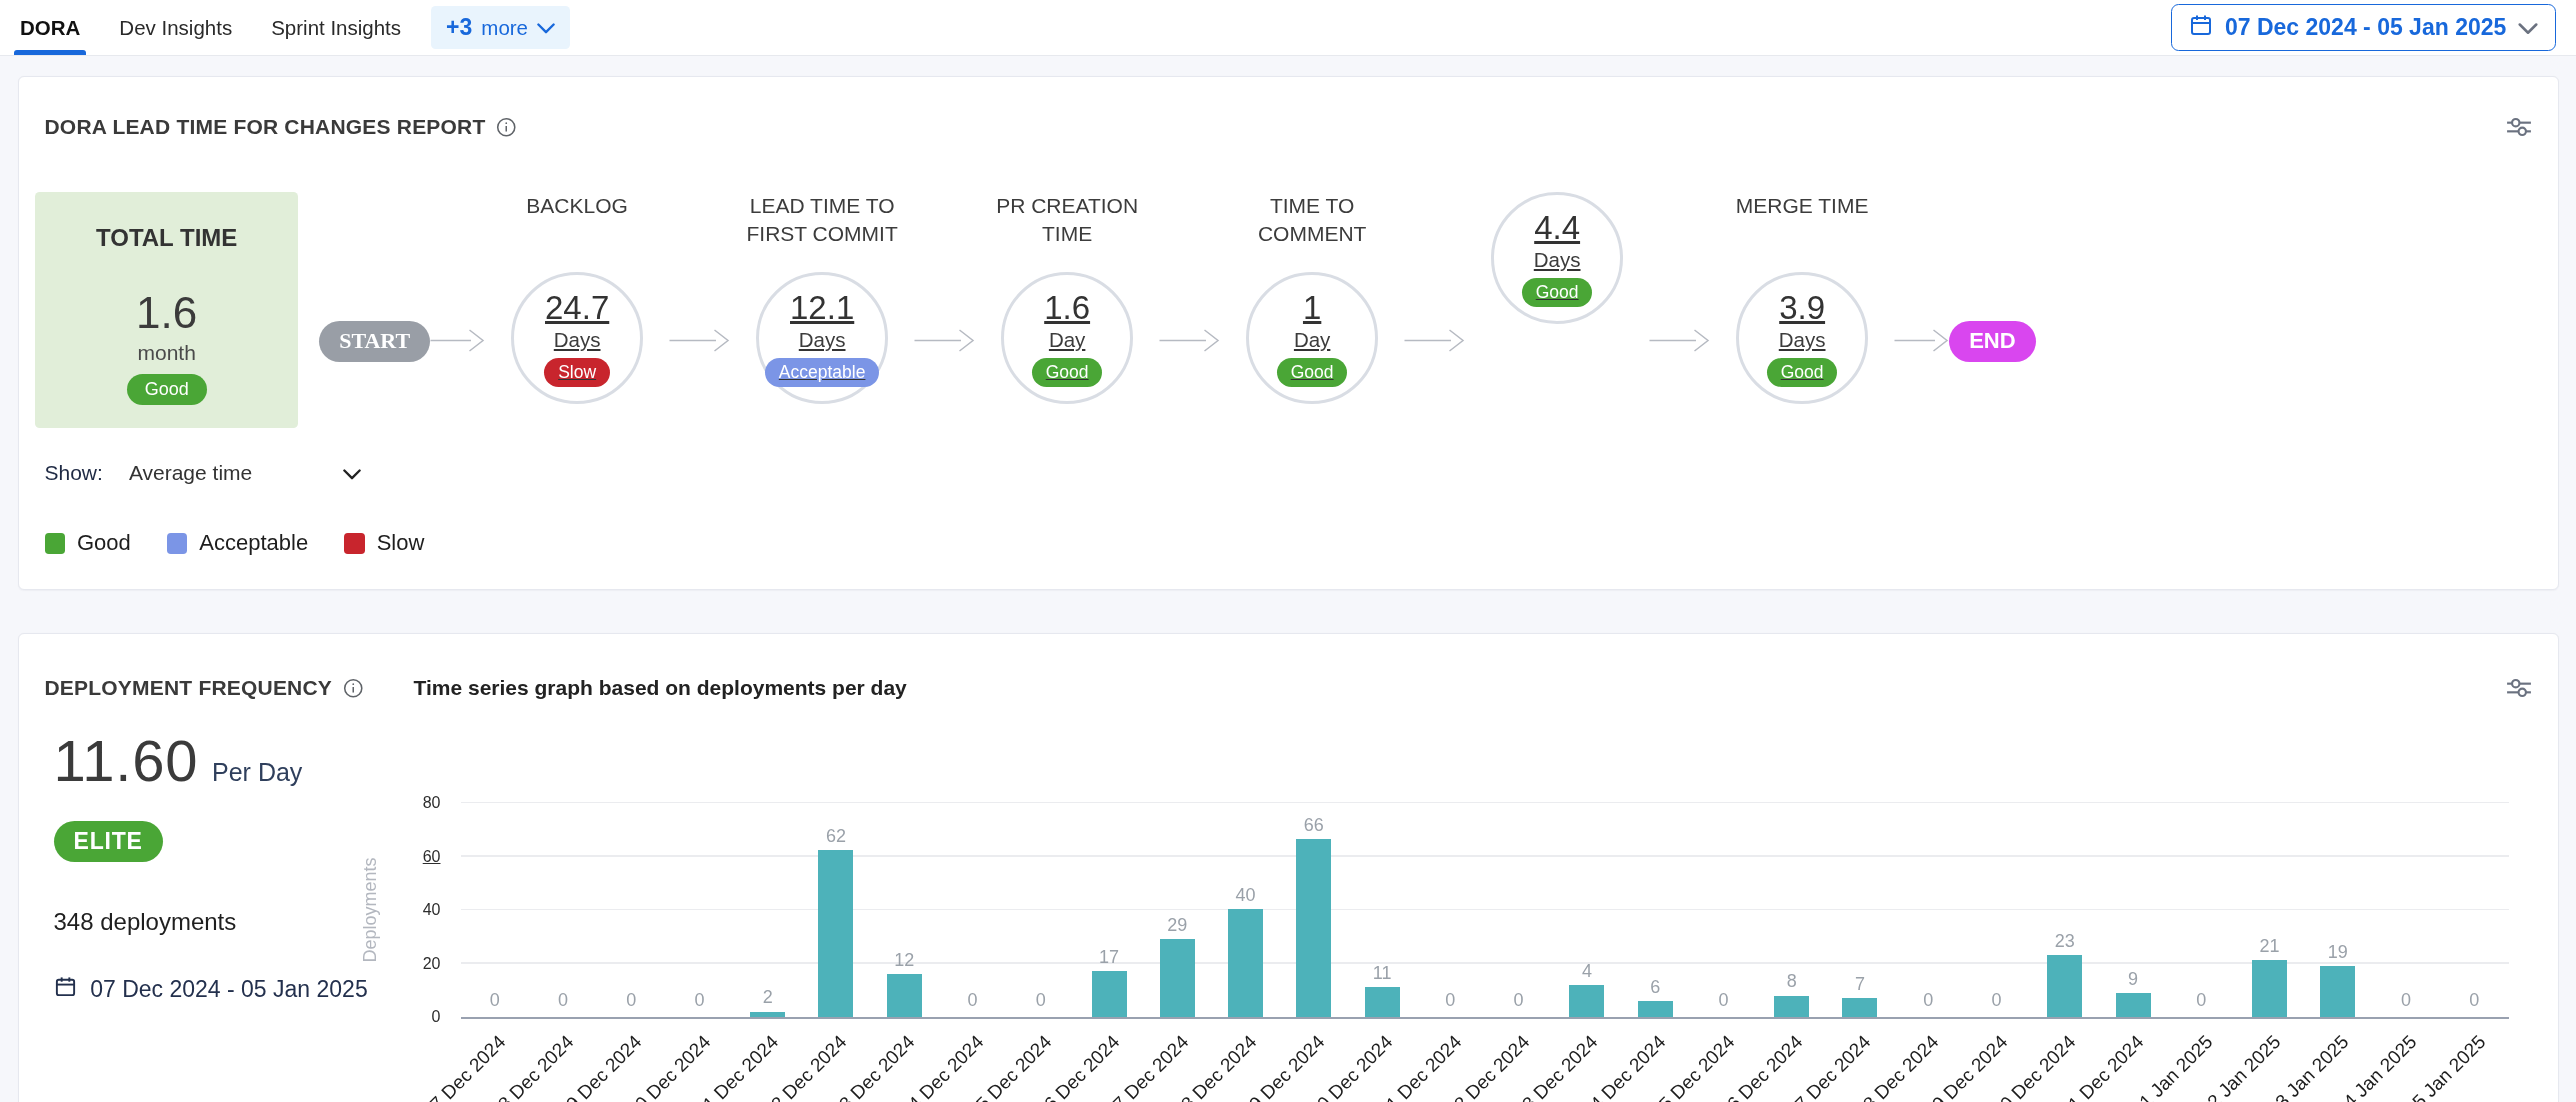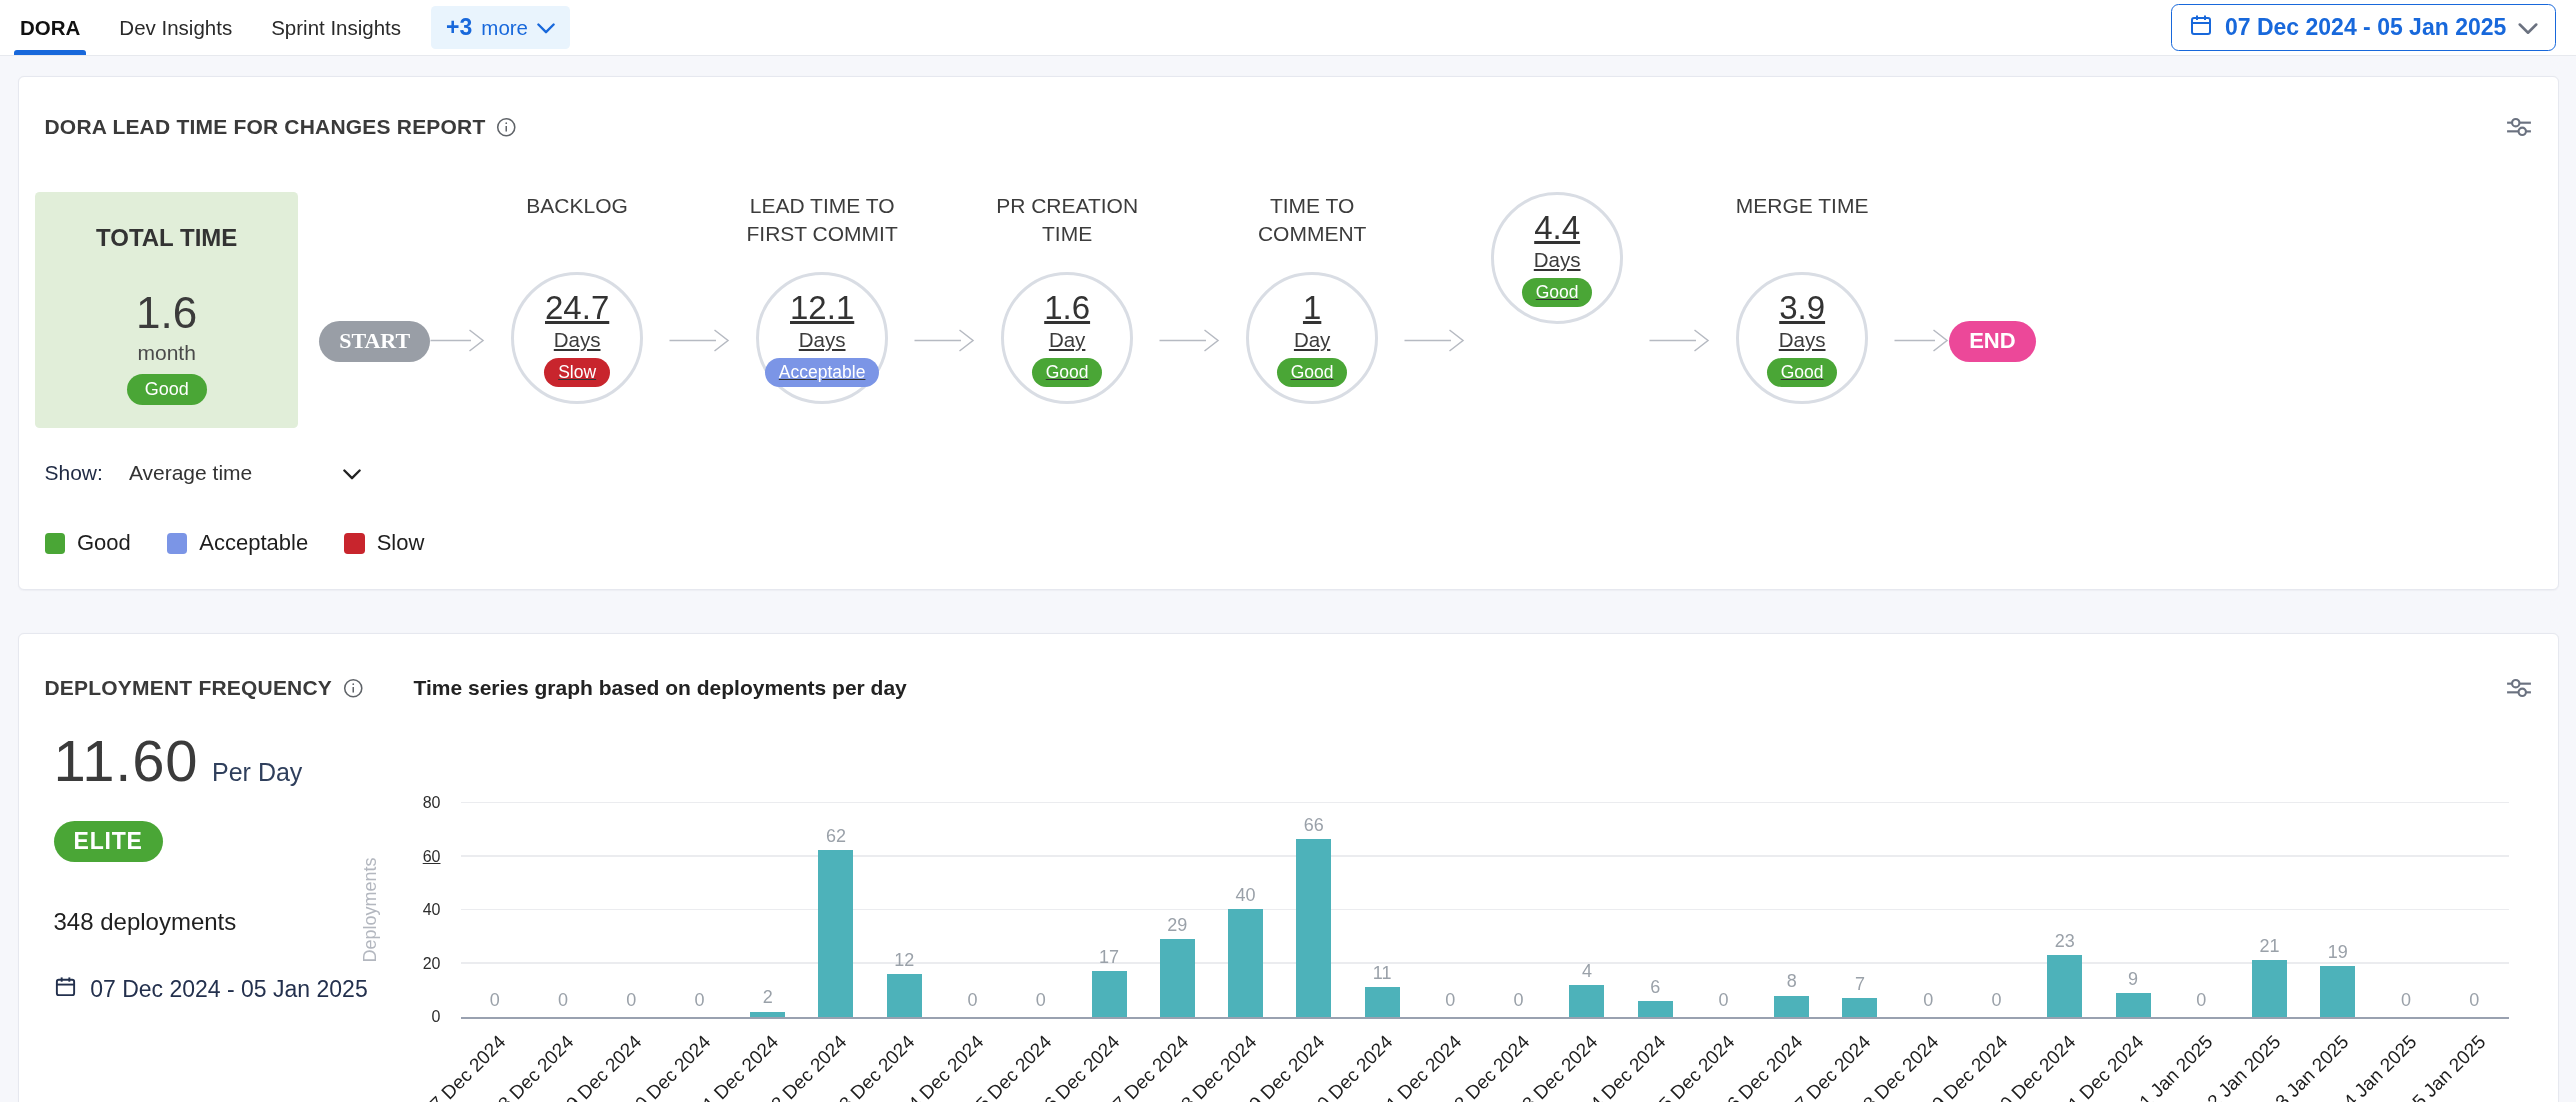--- a/index.html
+++ b/index.html
@@ -218,21 +218,21 @@
               <div class="stage-circle">
                 <div class="stage-value">3.9</div>
                 <div class="stage-unit">Days</div>
                 <span class="badge" style="background: rgb(74, 166, 54); margin-top: 6px;">Good</span>
               </div>
             </div>
             <svg class="flow-arrow" width="55" height="33" viewBox="0 0 72 44" fill="none">
               <line x1="0" y1="22" x2="54" y2="22" stroke="#b6bac2" stroke-width="2"></line>
               <path d="M52 8 L70 22 L52 36" stroke="#b6bac2" stroke-width="2" fill="none"></path>
             </svg>
-            <div class="flow-pill" style="background: #ec4899;">END</div>
+            <div class="flow-pill" style="background: #d946ef;">END</div>
           </div>
       </div>
 
       <div class="show-row">
         <span class="show-label">Show:</span>
         <button class="show-select">
           <span>Average time</span>
           <span id="show-chev"><svg width="18" height="11.4" viewBox="0 0 26 16" fill="none">
                 <path d="M2 2 L13 13 L24 2" stroke="#222" stroke-width="3.4" stroke-linecap="round" stroke-linejoin="round" fill="none"></path>
               </svg></span>

